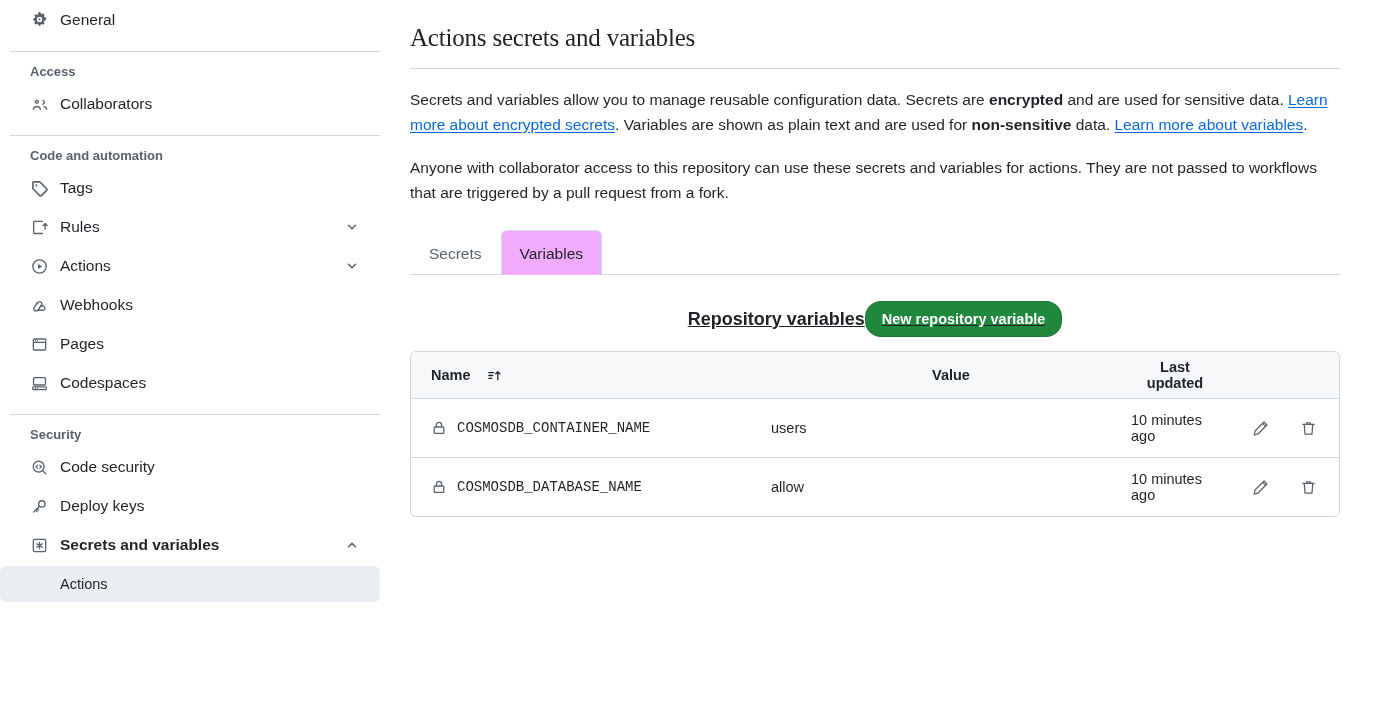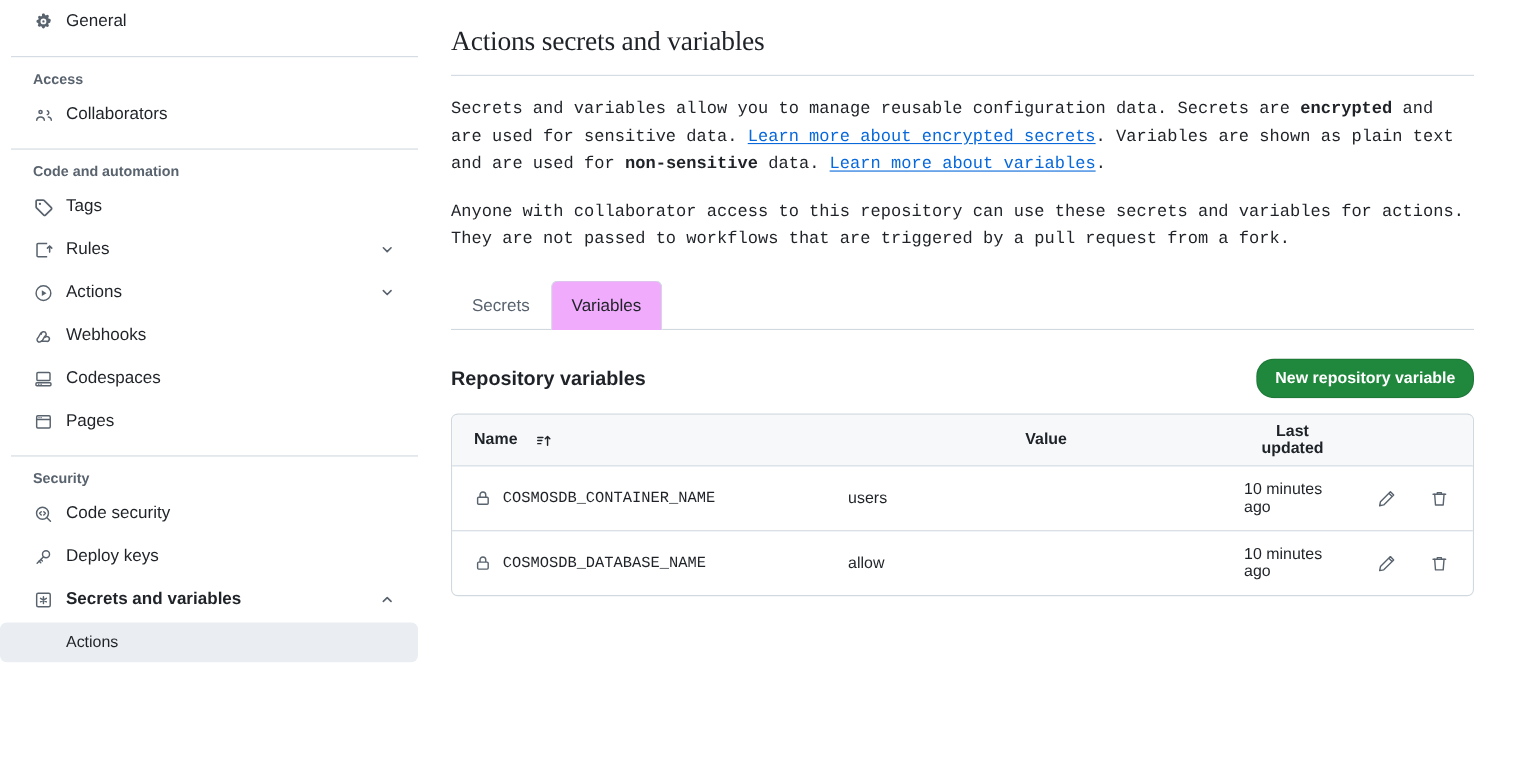--- a/index.html
+++ b/index.html
@@ -97,21 +97,20 @@
   .title-rule {
     height: 1px; background: #d1d9e0;
     margin: 0 0 18px 0;
   }
   .desc {
     font-size: 15.5px;
     line-height: 25px;
     color: #1f2328;
     margin: 0 0 18px 0;
     max-width: 935px;
-    font-family: Liberation Mono, monospace;
   }
   .desc strong { font-weight: 700; }
   .desc a {
     color: #0969da;
     text-decoration: underline;
     text-underline-offset: 2px;
   }
 
   
   .tabbar {
@@ -146,22 +145,23 @@
     color: #1f2328;
     background: #f0abfc;
     border-color: #d1d9e0;
     box-shadow: 0 1px 0 #ffffff;
   }
 
   
   .section-head {
     display: flex;
     align-items: center;
-    justify-content: space-between;
+    justify-content: center;
     margin: 26px 0 14px 0;
+    text-decoration: underline;
   }
   .section-title {
     font-size: 18px;
     font-weight: 700;
     color: #1f2328;
   }
   .btn-primary {
     background: #1f883d;
     color: #ffffff;
     border: 1px solid rgba(27,31,36,0.15);
@@ -296,37 +296,37 @@
             <path d="M9.4 9.1a2.1 2.1 0 1 1 1.1 3.4H6.2"></path>
             <path d="M6.4 12.2a2.1 2.1 0 1 1-2.9-2.9l2.2-3.8"></path>
           </svg>
       </span>
       <span class="lbl">Webhooks</span>
     </div>
 
     <div class="nav-item">
       <span class="ico">
         <svg width="17" height="17" viewBox="0 0 16 16" fill="none" stroke="currentColor" stroke-width="1.25">
+            <rect x="2.2" y="2.8" width="11.6" height="10.4" rx="1"></rect>
+            <path d="M2.2 6h11.6"></path>
+            <path d="M4.2 4.4h.01M6 4.4h.01" stroke-linecap="round"></path>
+          </svg>
+      </span>
+      <span class="lbl">Pages</span>
+    </div>
+
+    <div class="nav-item">
+      <span class="ico">
+        <svg width="17" height="17" viewBox="0 0 16 16" fill="none" stroke="currentColor" stroke-width="1.25">
             <rect x="2.4" y="2.4" width="11.2" height="7" rx="1"></rect>
             <rect x="1.6" y="11.2" width="12.8" height="2.6" rx=".8"></rect>
             <path d="M4 12.5h.01M6 12.5h.01" stroke-linecap="round"></path>
           </svg>
       </span>
       <span class="lbl">Codespaces</span>
-    </div>
-
-    <div class="nav-item">
-      <span class="ico">
-        <svg width="17" height="17" viewBox="0 0 16 16" fill="none" stroke="currentColor" stroke-width="1.25">
-            <rect x="2.2" y="2.8" width="11.6" height="10.4" rx="1"></rect>
-            <path d="M2.2 6h11.6"></path>
-            <path d="M4.2 4.4h.01M6 4.4h.01" stroke-linecap="round"></path>
-          </svg>
-      </span>
-      <span class="lbl">Pages</span>
     </div>
 
     <div class="nav-divider"></div>
 
     <div class="nav-section-title">Security</div>
 
     <div class="nav-item">
       <span class="ico">
         <svg width="17" height="17" viewBox="0 0 16 16" fill="none" stroke="currentColor" stroke-width="1.25">
             <circle cx="7.2" cy="7.2" r="5.1"></circle>

